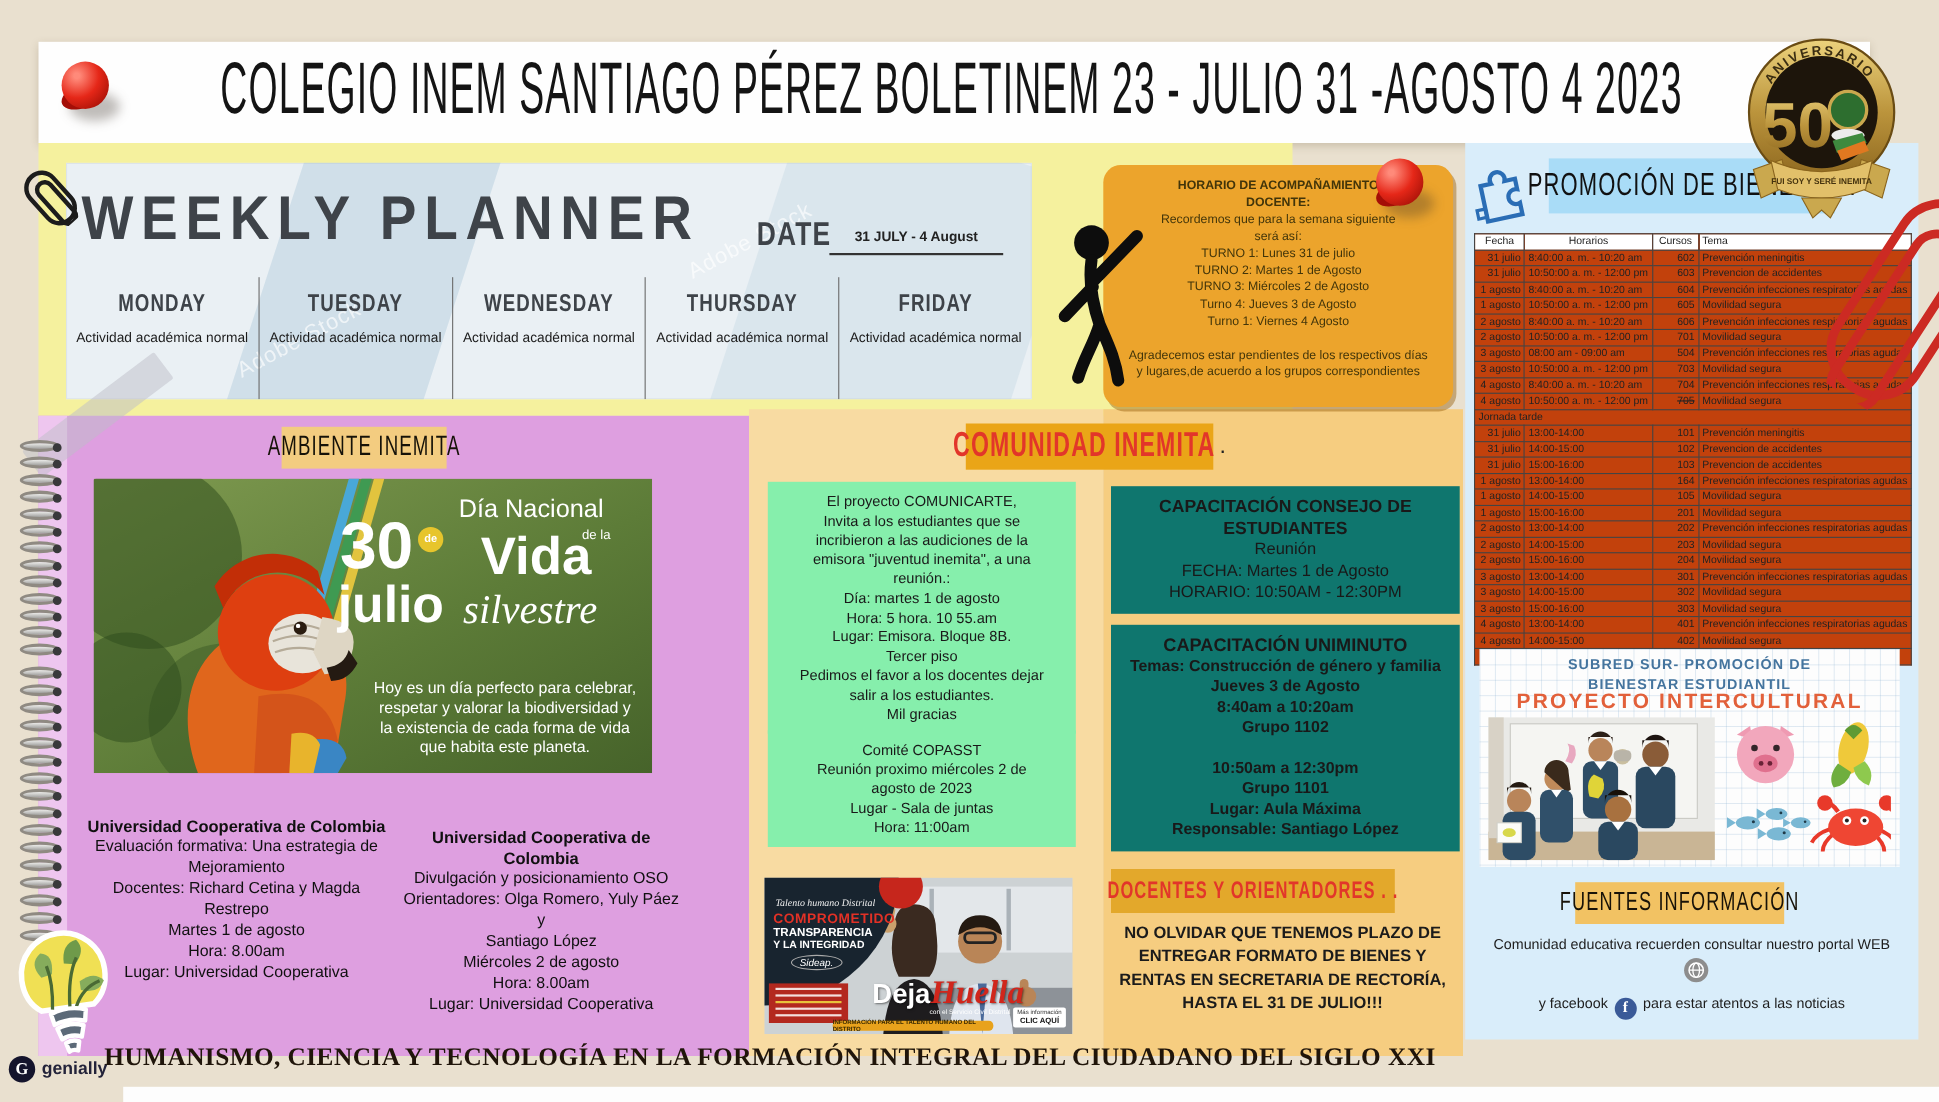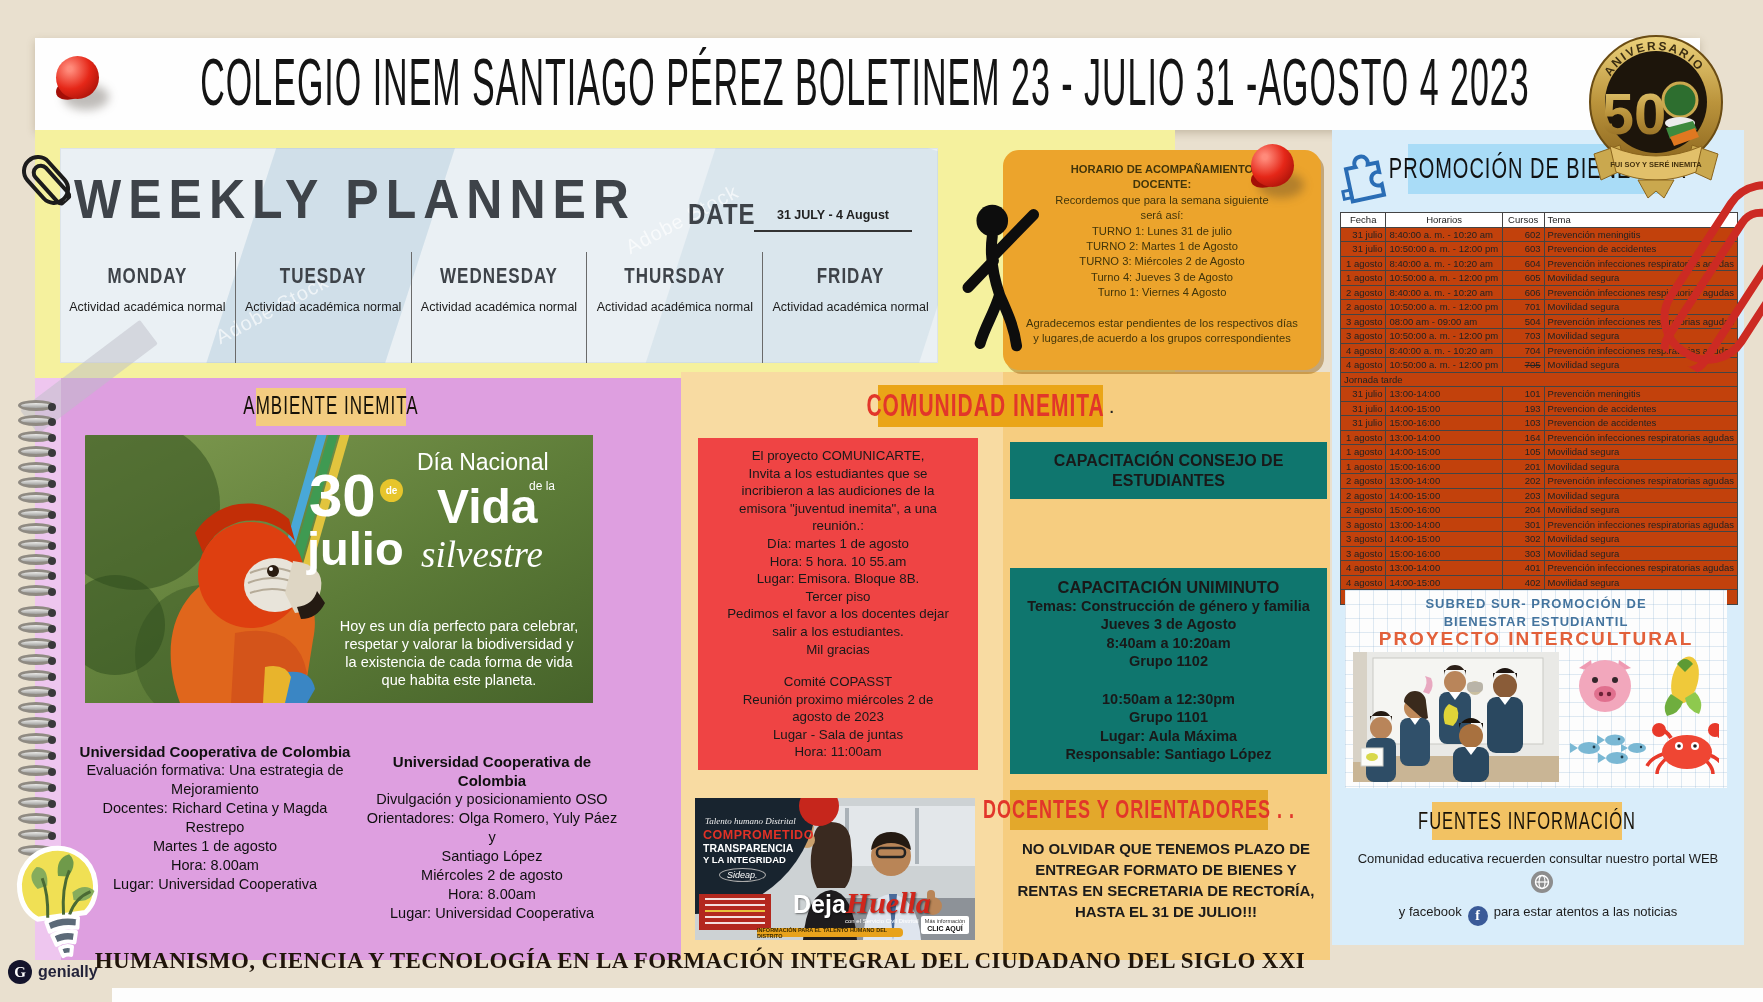--- a/index.html
+++ b/index.html
@@ -99,32 +99,32 @@
   .psil{left:336px;top:98px;font-size:37px;font-style:italic;font-family:"Liberation Serif",serif;}
   .pbody{left:252px;top:182px;width:244px;font-size:14.5px;line-height:18px;text-align:center;color:#e3e9c9;}
   .uni-block{font-size:14.5px;line-height:19px;text-align:center;color:#101010;}
   .uni-title{font-weight:700;font-size:15px;}
   .uni-left{left:68px;top:742px;width:294px;}
   .uni-right{left:362px;top:752px;width:260px;}
 
   
   .gold-a{left:681px;top:372px;width:322px;height:588px;background:#f8dba2;}
   .gold-b{left:1003px;top:372px;width:327px;height:588px;background:#f6cd80;}
-  .card{background:#ef4444;text-align:center;color:#191919;}
+  .card{background:#86efac;text-align:center;color:#191919;}
   .card1{left:698px;top:438px;width:272px;padding:9px 4px;font-size:13.3px;line-height:17.6px;}
   .card2{left:698px;top:664px;width:272px;padding:9px 4px;font-size:13.3px;line-height:17.6px;}
   .cardB{background:#0f766e;}
   .card-consejo{left:1010px;top:442px;width:313px;padding:9px 2px;font-size:15px;line-height:19.5px;}
   .card-consejo .ct{font-weight:700;font-size:16px;}
   .card-uni{left:1010px;top:568px;width:313px;padding:10px 2px;font-size:14.5px;line-height:18.6px;font-weight:700;}
   .card-uni .ct{font-size:16.5px;}
   .comunidad-title{left:878px;top:385px;width:225px;height:42px;background:#eaa517;z-index:6;
       font-size:21px;color:#e2362a;font-weight:700;}
   .comunidad-title .dot{color:#222;margin-left:4px;font-weight:400;}
-  .docentes-title{left:1010px;top:790px;width:258px;height:40px;background:#e3a82b;font-size:18px;color:#e2362a;font-weight:700;}
+  .docentes-title{left:1010px;top:790px;width:258px;height:40px;background:#e3a82b;font-size:15px;color:#e2362a;font-weight:700;}
   .docentes-body{left:1005px;top:838px;width:322px;font-size:15px;line-height:21px;font-weight:700;color:#1b1b1b;text-align:center;}
 
   
   .deja{left:695px;top:798px;width:280px;height:142px;background:#cfd4d6;overflow:hidden;}
   .deja .navy{position:absolute;left:-14px;top:-16px;width:136px;height:132px;background:#18242f;border-radius:0 0 90% 0;}
   .deja .redc{position:absolute;left:104px;top:-12px;width:40px;height:40px;background:#c6261c;border-radius:50%;}
   .dj-script{position:absolute;left:10px;top:18px;font-family:"Liberation Serif",serif;font-style:italic;font-size:9px;color:#eee;}
   .dj-l1{position:absolute;left:8px;top:30px;font-size:12.5px;font-weight:700;color:#e23126;letter-spacing:.5px;}
   .dj-l2{position:absolute;left:8px;top:44px;font-size:10.5px;font-weight:700;color:#fff;}
   .dj-l3{position:absolute;left:8px;top:56px;font-size:9.5px;font-weight:700;color:#fff;}
@@ -355,21 +355,21 @@
             </tr>
             <tr>
               <td class="c-fecha">31 julio</td>
               <td class="c-hor">13:00-14:00</td>
               <td class="c-cur">101</td>
               <td class="c-tema">Prevención meningitis</td>
             </tr>
             <tr>
               <td class="c-fecha">31 julio</td>
               <td class="c-hor">14:00-15:00</td>
-              <td class="c-cur">193</td>
+              <td class="c-cur">102</td>
               <td class="c-tema">Prevencion  de accidentes</td>
             </tr>
             <tr>
               <td class="c-fecha">31 julio</td>
               <td class="c-hor">15:00-16:00</td>
               <td class="c-cur">103</td>
               <td class="c-tema">Prevencion  de accidentes</td>
             </tr>
             <tr>
               <td class="c-fecha">1 agosto</td>
@@ -700,20 +700,25 @@
   <div class="abs card card2">
       <div>Comité COPASST</div>
       <div>Reunión proximo miércoles 2 de</div>
       <div>agosto de 2023</div>
       <div>Lugar - Sala de juntas</div>
       <div>Hora: 11:00am</div>
     </div>
 
   <div class="abs card cardB card-consejo">
     <div class="ct">CAPACITACIÓN CONSEJO DE ESTUDIANTES</div>
+    <div>
+        <div>Reunión</div>
+        <div>FECHA: Martes 1 de Agosto</div>
+        <div>HORARIO: 10:50AM - 12:30PM</div>
+      </div>
   </div>
   <div class="abs card cardB card-uni">
     <div class="ct">CAPACITACIÓN UNIMINUTO</div>
     <div>
         <div>Temas: Construcción de género y familia</div>
         <div>Jueves 3 de Agosto</div>
         <div>8:40am a 10:20am</div>
         <div>Grupo 1102</div>
         <div>&nbsp;</div>
         <div>10:50am a 12:30pm</div>

